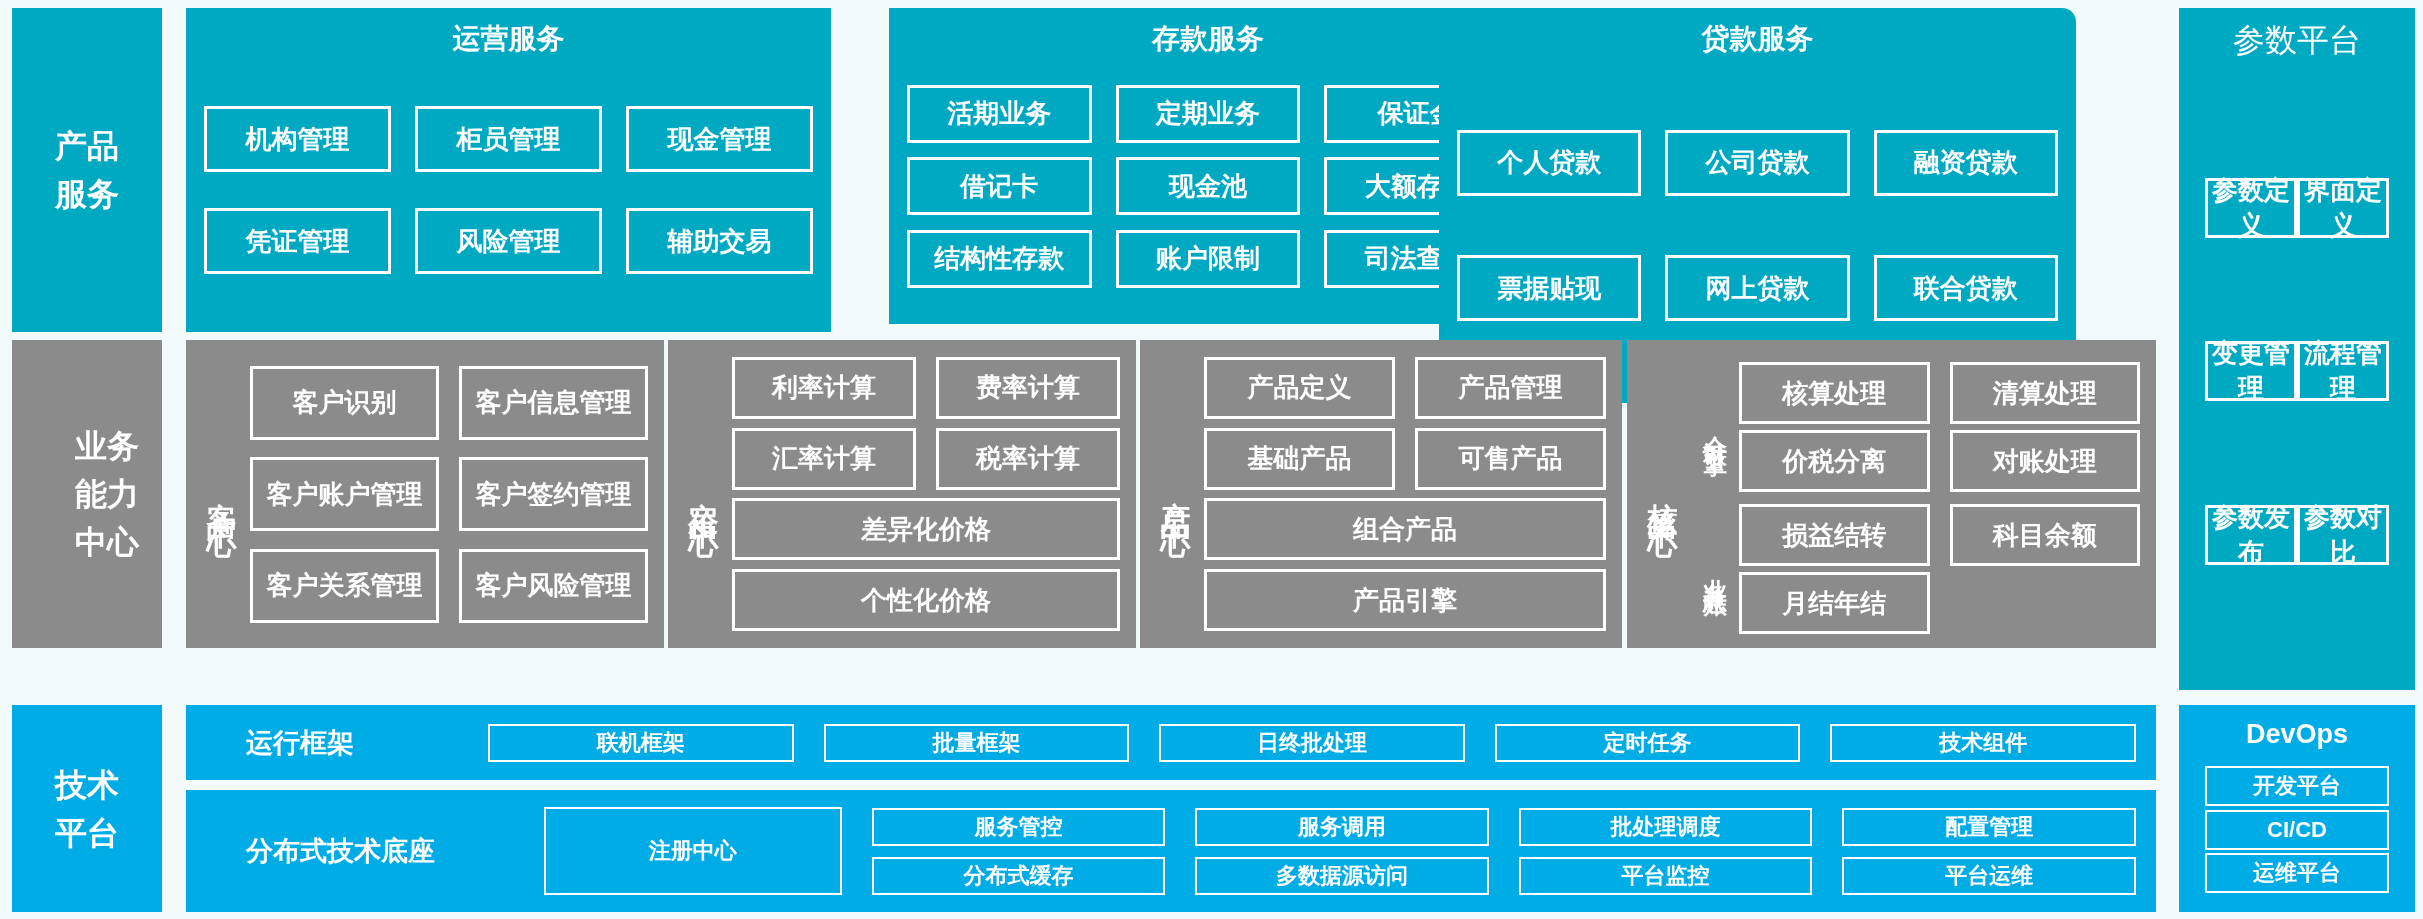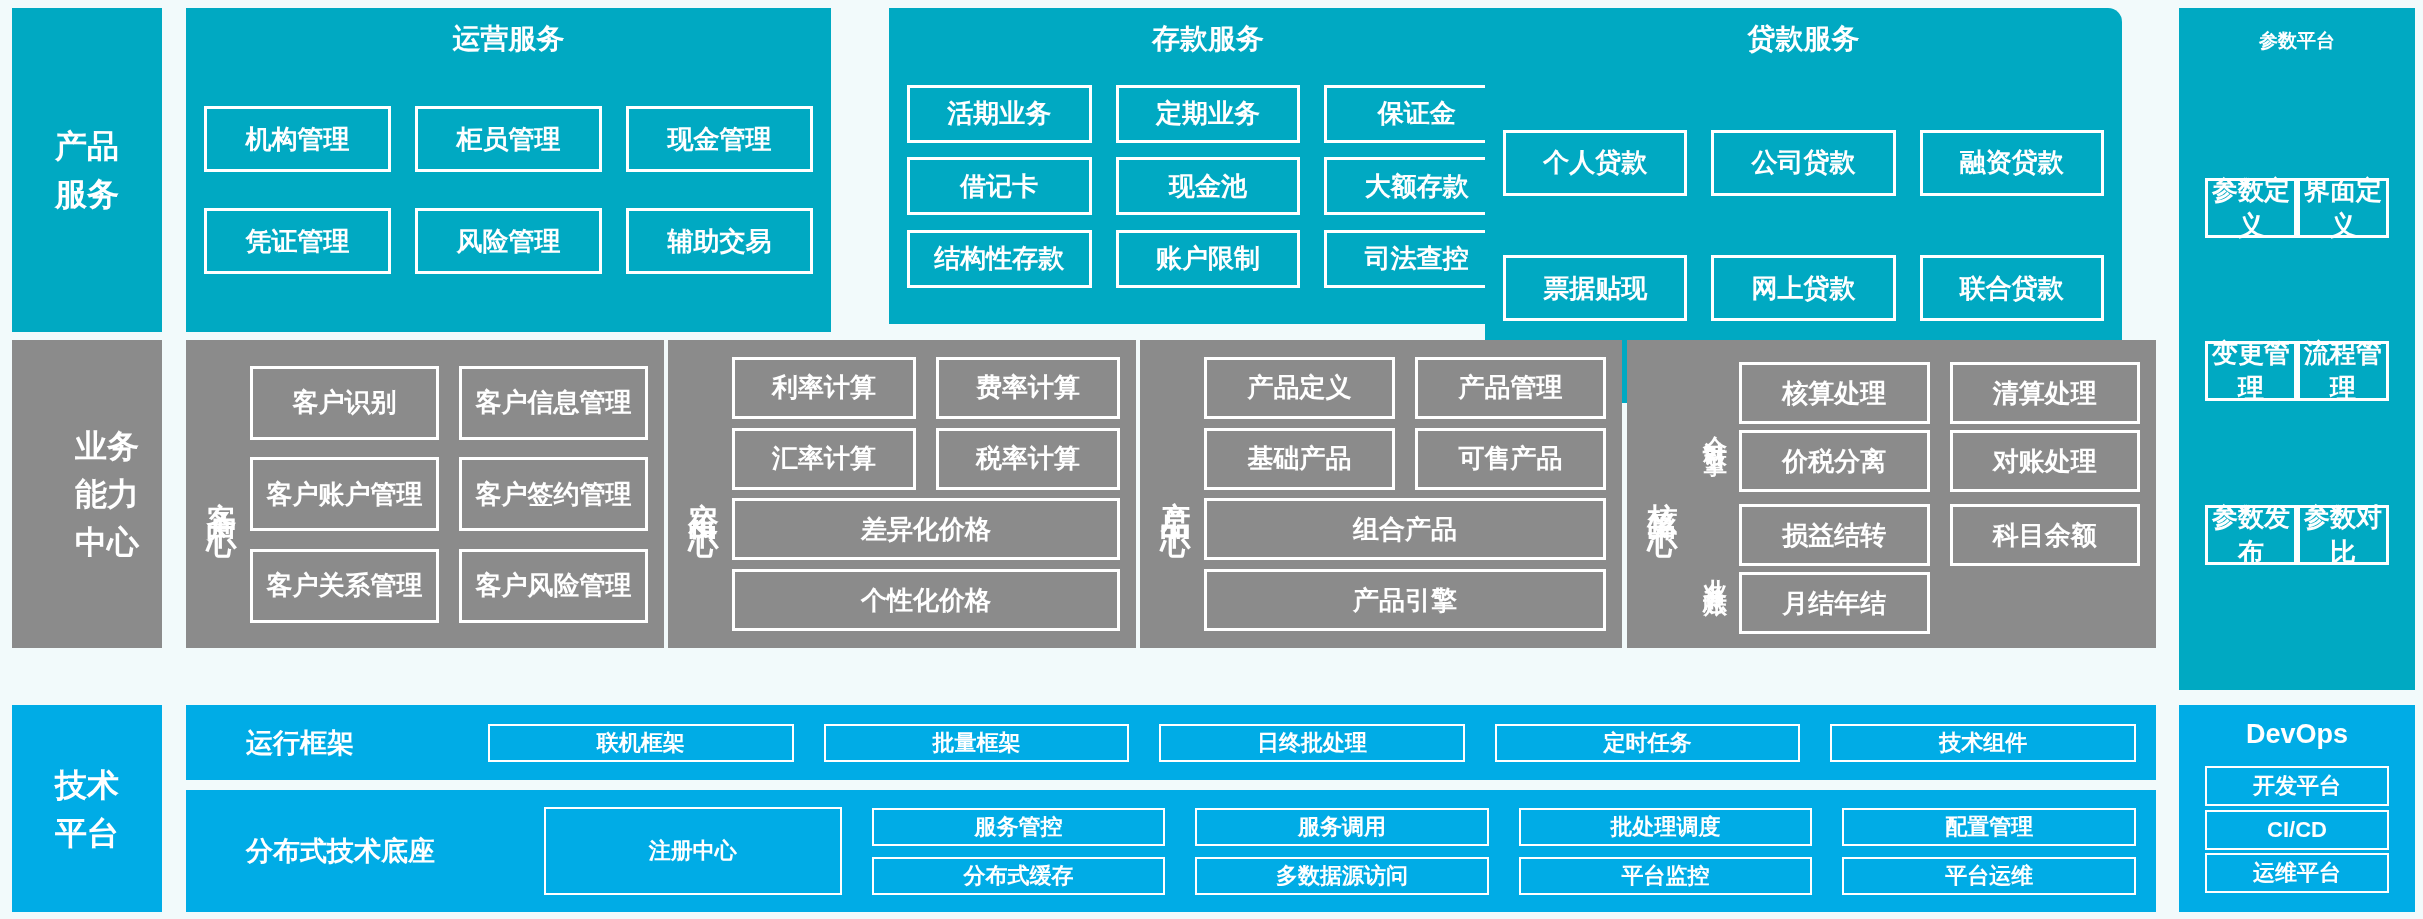--- a/index.html
+++ b/index.html
@@ -41,21 +41,21 @@
     border: 3px solid #fff;
     display: flex; align-items: center; justify-content: center;
     font-size: 26px; font-weight: bold; height: 66px;
     text-align: center;
   }
   .box.h58 { height: 58px; }
 
   
   .pcol .title {
     height: 66px; display: flex; align-items: center; justify-content: center;
-    font-size: 19px; font-weight: bold;
+    font-size: 32px; font-weight: normal;
   }
   .pcol .stack {
     height: calc(100% - 66px);
     display: grid; grid-template-columns: 1fr 1fr;
     align-content: space-evenly;
     padding: 0 26px 22px 26px;
   }
   .pcol .box { height: 60px; }
 
   
@@ -142,21 +142,21 @@
       <div class="box h58">保证金</div>
       <div class="box h58">借记卡</div>
       <div class="box h58">现金池</div>
       <div class="box h58">大额存款</div>
       <div class="box h58">结构性存款</div>
       <div class="box h58">账户限制</div>
       <div class="box h58">司法查控</div>
     </div>
   </div>
 
-  <div class="abs teal tblock" style="left:1485px; top:8px; width:637px; height:395px;border-radius:14px;">
+  <div class="abs teal tblock" style="left:1439px; top:8px; width:637px; height:395px;border-radius:14px;">
     <div class="title">贷款服务</div>
     <div class="grid3">
       <div class="box">个人贷款</div>
       <div class="box">公司贷款</div>
       <div class="box">融资贷款</div>
       <div class="box">票据贴现</div>
       <div class="box">网上贷款</div>
       <div class="box">联合贷款</div>
     </div>
   </div>

